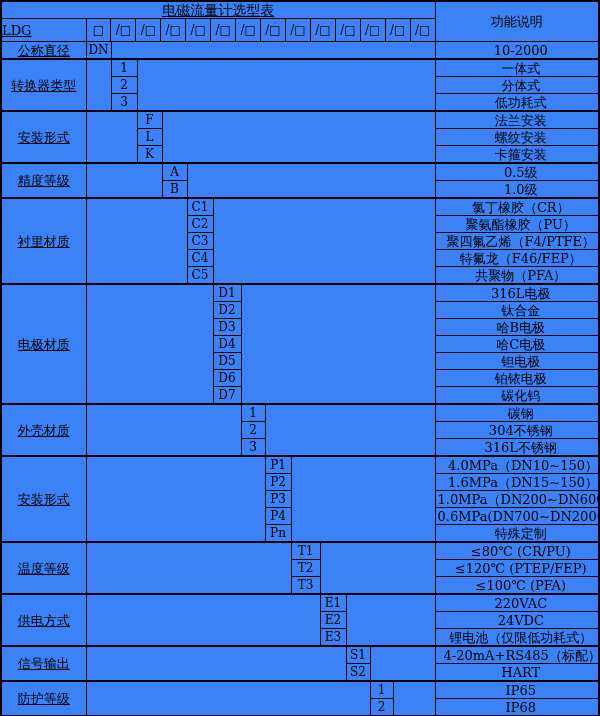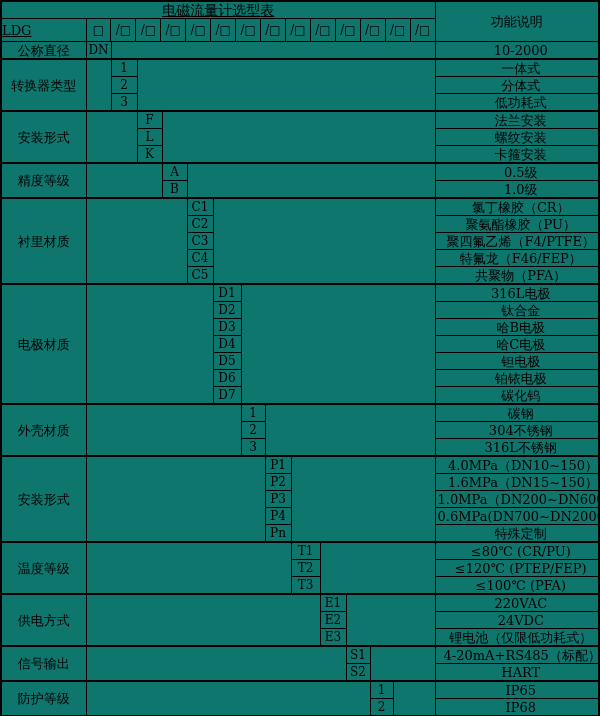--- a/index.html
+++ b/index.html
@@ -1,16 +1,16 @@
 <!DOCTYPE html>
 <html><head>
 <meta charset="utf-8">
 <style>
   html,body{margin:0;padding:0;background:#ffffff;}
-  .wrap{width:600px;height:716px;box-sizing:border-box;background:#0f766e;}
+  .wrap{width:600px;height:716px;box-sizing:border-box;background:#3b82f6;}
   table{
     width:600px;
     border-collapse:collapse;
     table-layout:fixed;
     border:2px solid #000;
     font-family:"DejaVu Serif","Liberation Serif",serif;
     font-size:13px;
     color:#000;
   }
   td{
@@ -30,21 +30,21 @@
   td.ldg{text-align:left;text-decoration:underline;}
   td.boxes-cell{padding:0;}
   .box-row{display:flex;height:22px;align-items:stretch;}
   .box-row span{
     flex:1;
     display:flex;align-items:center;justify-content:center;
     border-left:1px solid #000;
     font-size:12px;
   }
   .box-row span:first-child{border-left:none;}
-  td.glabel{}
+  td.glabel{text-decoration:underline;}
   td.code{font-size:12px;}
   td.fn{font-size:13px;padding-left:8px;}
   td.fn.left{text-align:right;padding-left:2px;}
   tr.gs td{border-top:2px solid #000;}
 </style>
 </head>
 <body>
 
 <div class="wrap">
   <table>

